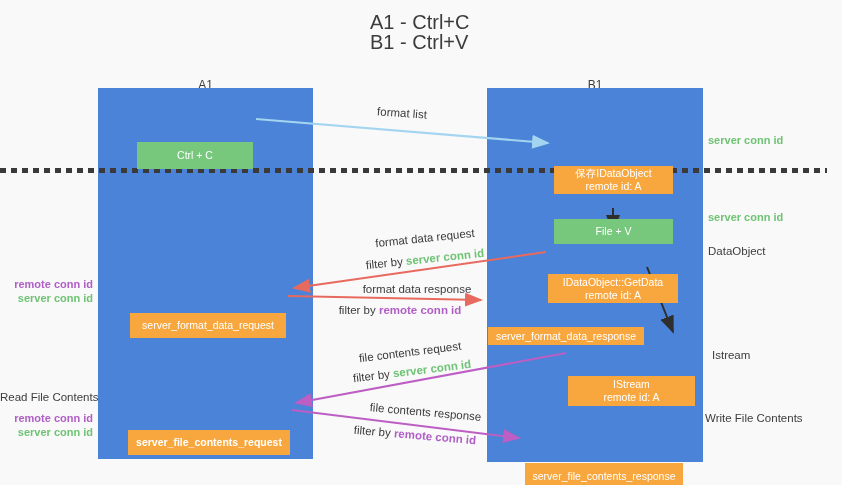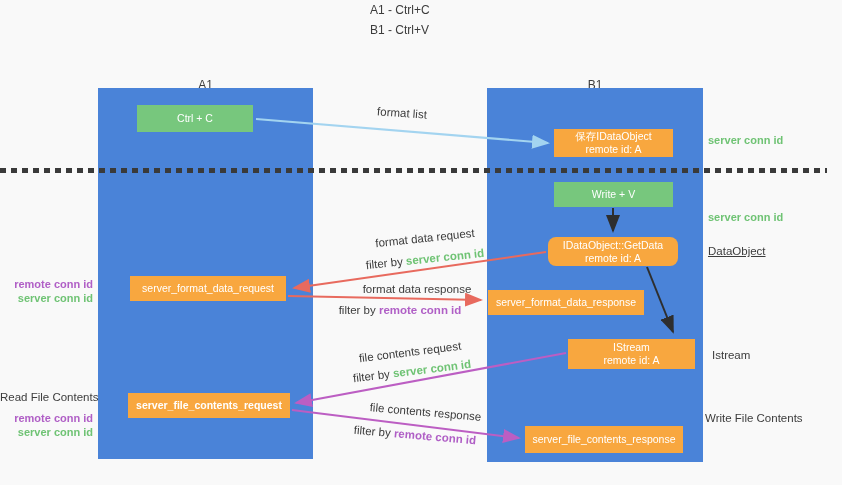--- a/index.html
+++ b/index.html
@@ -3,29 +3,29 @@
 <meta charset="utf-8">
 <style>
   html,body{margin:0;padding:0;}
   body{
     font-family:"Liberation Sans", sans-serif;
     background:var(--background,#f9f9f9);
     width:842px;height:485px;position:relative;overflow:hidden;
     color:var(--text-dark,#3c3c3c);
   }
   .abs{position:absolute;}
-  .title-block{left:370px;top:0;font-size:12px;line-height:20px;color:var(--text-dark,#3c3c3c);}
+  .title-block{left:370px;top:12px;font-size:20px;line-height:20px;color:var(--text-dark,#3c3c3c);}
   .lane-header{top:54px;text-align:center;font-size:12px;line-height:15px;color:var(--text-dark,#3c3c3c);margin-top:24px;}
   .lane{background:var(--lane-blue,#4a83d8);}
   .lane-a1{left:98px;top:88px;width:215px;height:371px;}
   .lane-b1{left:487px;top:88px;width:216px;height:374px;}
   .divider{left:0;top:168px;width:827px;height:5px;
     background:repeating-linear-gradient(90deg,#3a3a3a 0 6px,transparent 6px 11px);}
   .node{display:flex;flex-direction:column;align-items:center;justify-content:center;
-    color:#fff;font-size:10.5px;line-height:13px;text-align:center;box-sizing:border-box;}
+    color:#fff;font-size:10.5px;line-height:13px;text-align:center;box-sizing:border-box;margin-top:37px;}
   .node.green{background:var(--node-green,#77c77d);}
   .node.orange{background:var(--node-orange,#f8a73f);}
   .edge-label{font-size:11.5px;text-align:center;color:var(--text-dark,#3c3c3c);white-space:nowrap;}
   .green-text{color:var(--text-green,#6fc374);font-weight:bold;}
   .purple-text{color:var(--text-purple,#b05fc6);font-weight:bold;}
   .side-label{font-size:11.5px;white-space:nowrap;}
   .side-left{left:0;width:93px;text-align:right;}
   .side-bold{font-weight:bold;font-size:11px;}
   svg.arrows{left:0;top:0;width:842px;height:485px;pointer-events:none;}
   .st-blue{stroke:var(--arrow-blue,#a3d4f0);stroke-width:2;fill:none;}
@@ -83,30 +83,30 @@
 </svg>
 
 <div class="abs node green" style="left:137px;top:105px;width:116px;height:27px;">
   <div>Ctrl + C</div>
 </div>
 <div class="abs node orange" style="left:554px;top:129px;width:119px;height:28px;">
   <div>保存IDataObject</div>
   <div>remote id: A</div>
 </div>
 <div class="abs node green" style="left:554px;top:182px;width:119px;height:25px;">
-  <div>Write + V</div>
+  <div>File + V</div>
 </div>
-<div class="abs node orange" style="left:548px;top:237px;width:130px;height:29px;border-radius:8px;">
+<div class="abs node orange" style="left:548px;top:237px;width:130px;height:29px;">
   <div>IDataObject::GetData</div>
   <div>remote id: A</div>
 </div>
 <div class="abs node orange" style="left:130px;top:276px;width:156px;height:25px;">
   <div>server_format_data_request</div>
 </div>
-<div class="abs node orange" style="left:488px;top:290px;width:156px;height:25px;">
+<div class="abs node orange" style="left:488px;top:290px;width:156px;height:18px;">
   <div>server_format_data_response</div>
 </div>
 <div class="abs node orange" style="left:568px;top:339px;width:127px;height:30px;">
   <div>IStream</div>
   <div>remote id: A</div>
 </div>
 <div class="abs node orange" style="left:128px;top:393px;width:162px;height:25px;font-weight:bold;">
   <div>server_file_contents_request</div>
 </div>
 <div class="abs node orange" style="left:525px;top:426px;width:158px;height:27px;">
@@ -134,15 +134,15 @@
 </div>
 
 <div class="abs side-label side-left purple-text side-bold" style="top:278px;">remote conn id</div>
 <div class="abs side-label side-left green-text side-bold" style="top:292px;">server conn id</div>
 <div class="abs side-label side-left" style="top:391px;">Read File Contents</div>
 <div class="abs side-label side-left purple-text side-bold" style="top:412px;">remote conn id</div>
 <div class="abs side-label side-left green-text side-bold" style="top:426px;">server conn id</div>
 
 <div class="abs side-label green-text side-bold" style="left:708px;top:134px;">server conn id</div>
 <div class="abs side-label green-text side-bold" style="left:708px;top:211px;">server conn id</div>
-<div class="abs side-label" style="left:708px;top:245px;text-decoration:underline;">DataObject</div>
+<div class="abs side-label" style="left:708px;top:245px;">DataObject</div>
 <div class="abs side-label" style="left:712px;top:349px;">Istream</div>
 <div class="abs side-label" style="left:705px;top:412px;">Write File Contents</div>
 
 </body></html>

